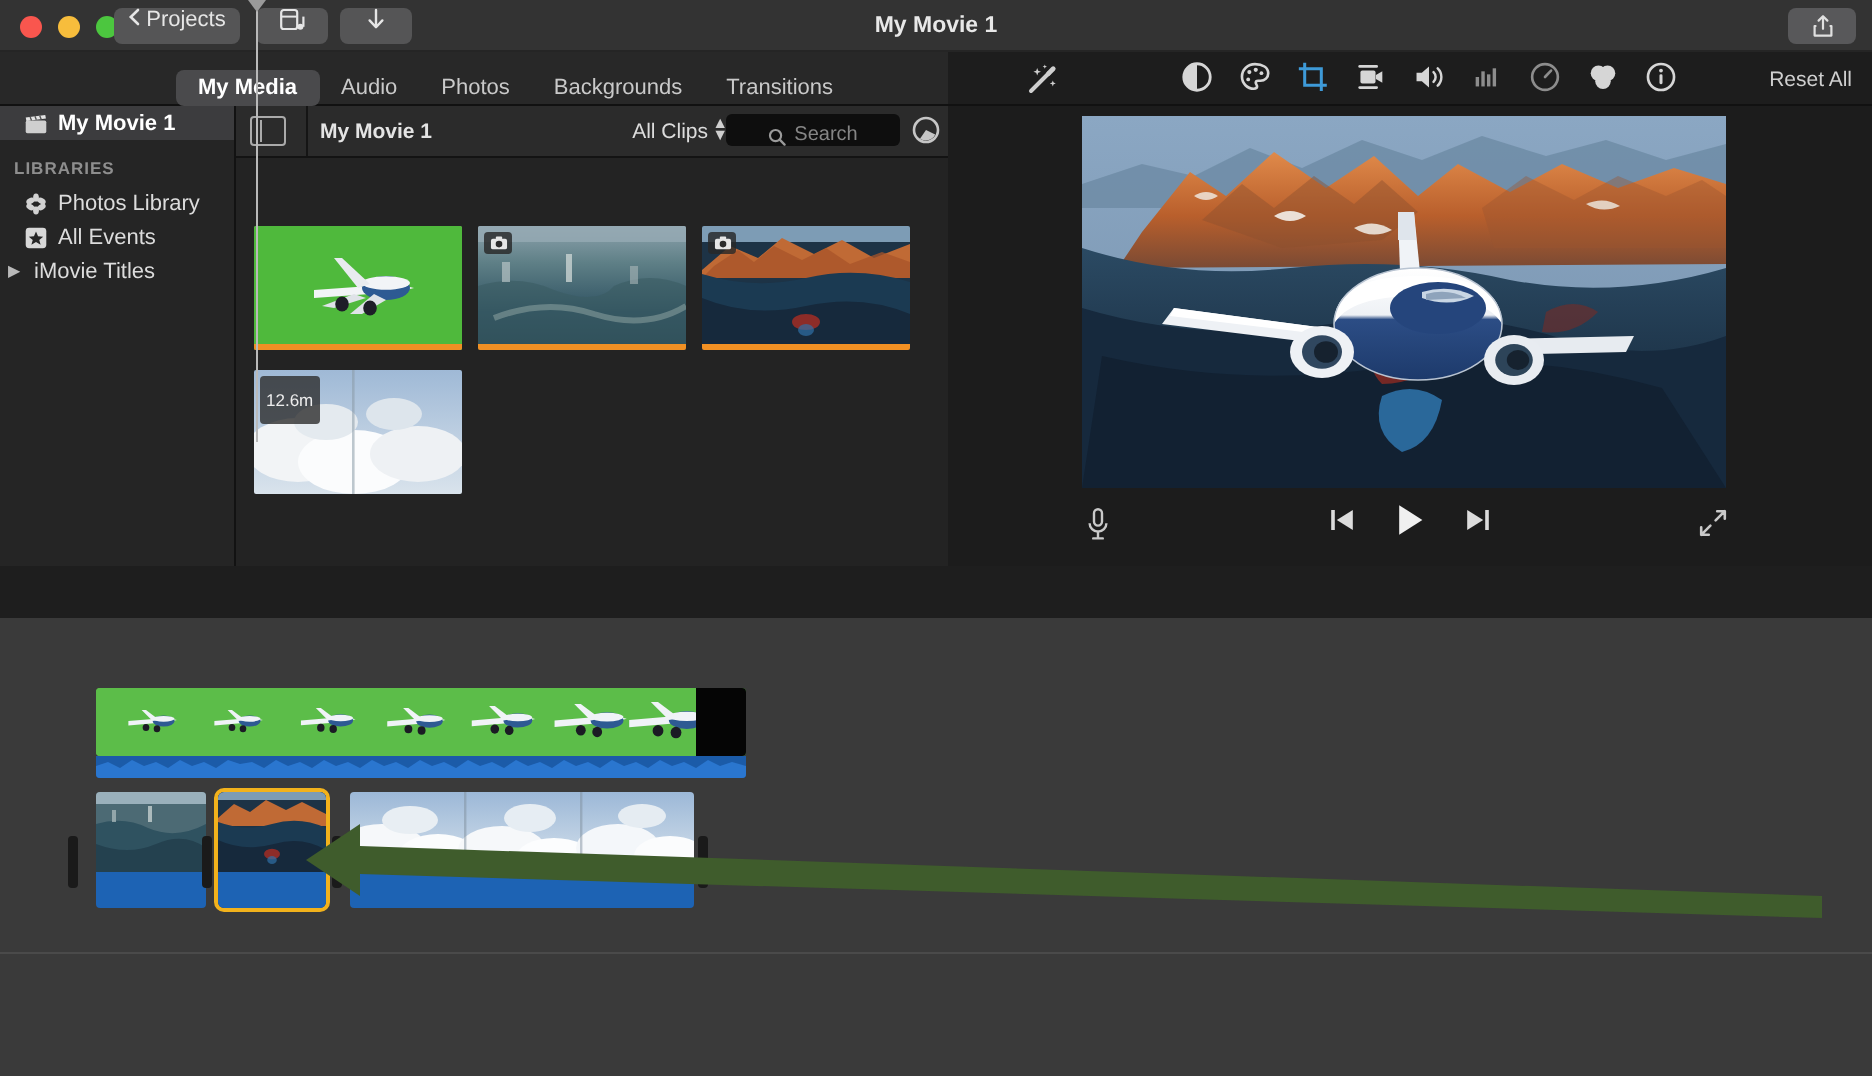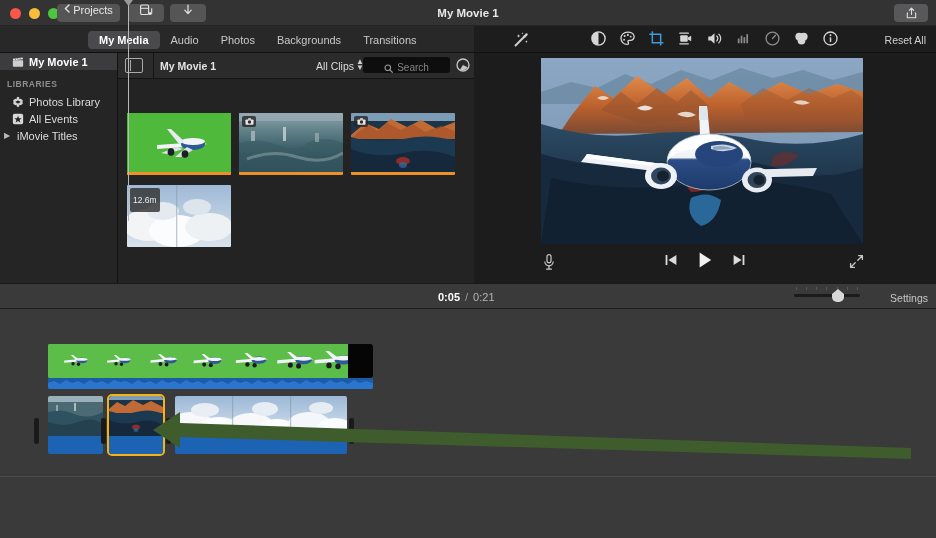--- a/index.html
+++ b/index.html
@@ -45,21 +45,21 @@
     background: #58585a; border-radius: 4px;
     display: flex; align-items: center; justify-content: center;
   }
 
   
   .tabbar {
     position: absolute; left: 0; top: 26px; width: 936px; height: 27px;
     background: #282828;
     border-bottom: 1px solid #111;
   }
-  .tabs { position: absolute; left: 88px; top: 0; height: 27px; display: flex; align-items: center; gap: 0; }
+  .tabs { position: absolute; left: 88px; top: 0; height: 27px; display: flex; align-items: flex-end; gap: 0; }
   .tab {
     color: #c9c9c9; font-size: 11px; padding: 3px 11px; border-radius: 4px;
     white-space: nowrap;
   }
   .tab.active { background: #4a4a4c; color: #ffffff; font-weight: bold; }
 
   
   .adjbar {
     position: absolute; left: 474px; top: 26px; width: 462px; height: 27px;
     background: #1d1d1d; border-bottom: 1px solid #111;
@@ -564,39 +564,20 @@
         </svg>
       </div>
 
       <svg class="expand-btn" viewBox="0 0 15 15">
         <path d="M13.4 1.6 L8.8 6.2 M13.4 1.6 H9.6 M13.4 1.6 V5.4" stroke="#c9c9c9" stroke-width="1.3" fill="none" stroke-linecap="round"></path>
         <path d="M1.6 13.4 L6.2 8.8 M1.6 13.4 H5.4 M1.6 13.4 V9.6" stroke="#c9c9c9" stroke-width="1.3" fill="none" stroke-linecap="round"></path>
       </svg>
     </div>
   </div>
 
-  <div class="tl-toolbar">
-    <div class="tc">
-      <span class="tc-cur">0:05</span>
-      <span class="tc-sep">/</span>
-      <span class="tc-tot">0:21</span>
-    </div>
-    <div class="zoom-ticks">
-      <i></i>
-        <i></i>
-        <i></i>
-        <i></i>
-        <i></i>
-        <i></i>
-        <i></i>
-    </div>
-    <div class="zoom-slider"></div>
-    <div class="zoom-knob"></div>
-    <div class="settings-btn">Settings</div>
-  </div>
 
   <div class="timeline">
     <div class="tl-divider"></div>
 
   </div>
 
   <div class="clip clip-green">
     <svg viewBox="0 0 325 34" style="position:absolute;inset:0;width:100%;height:100%;" preserveAspectRatio="none">
       <rect width="300" height="34" fill="#5cbd49"></rect>
       <g fill="#f0f3f7">

